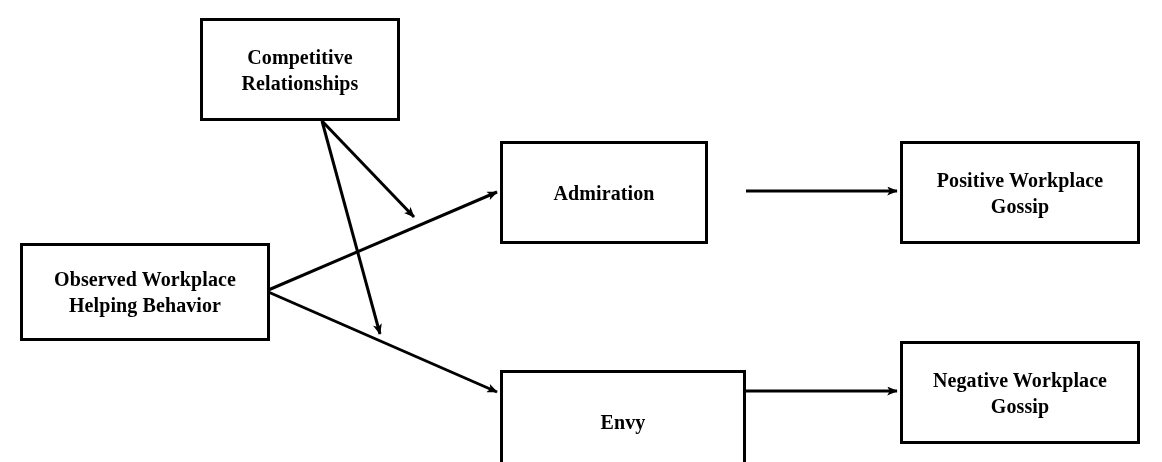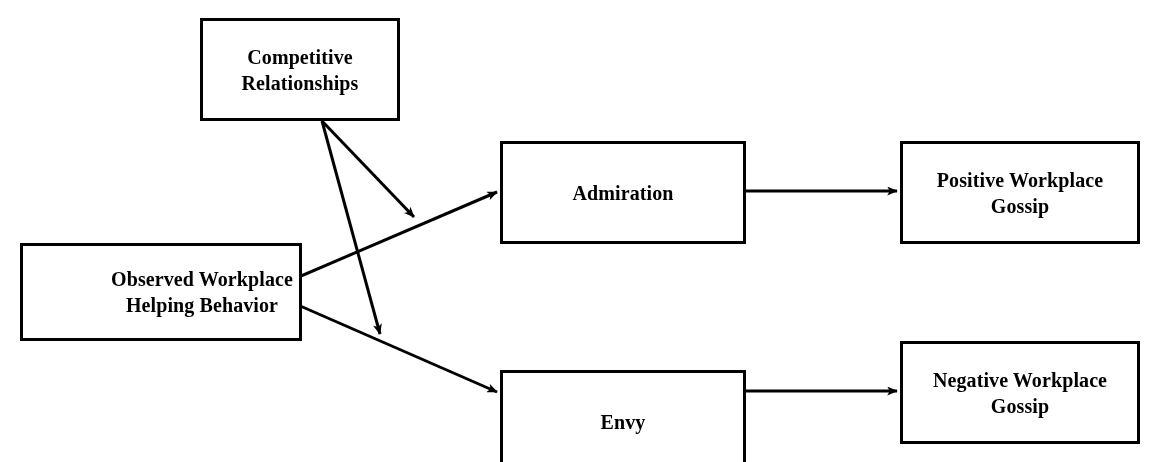--- a/index.html
+++ b/index.html
@@ -45,24 +45,24 @@
     color: #000000;
     letter-spacing: 0.1px;
     padding: 0 6px;
     white-space: pre-line;
   }
   
   #node-competitive-relationships {
     left: 200px;  top: 18px;  width: 200px;  height: 103px;
   }
   #node-observed-workplace-helping-behavior {
-    left: 20px;   top: 243px; width: 282px;  height: 98px; justify-content: flex-end;
+    left: 20px;   top: 243px; width: 250px;  height: 98px;
   }
   #node-admiration {
-    left: 500px;  top: 141px; width: 246px;  height: 103px;
+    left: 500px;  top: 141px; width: 208px;  height: 103px;
   }
   #node-envy {
     left: 500px;  top: 341px; width: 246px;  height: 103px; margin-top: 29px;
   }
   #node-positive-workplace-gossip {
     left: 900px;  top: 141px; width: 240px;  height: 103px;
   }
   #node-negative-workplace-gossip {
     left: 900px;  top: 341px; width: 240px;  height: 103px;
   }

